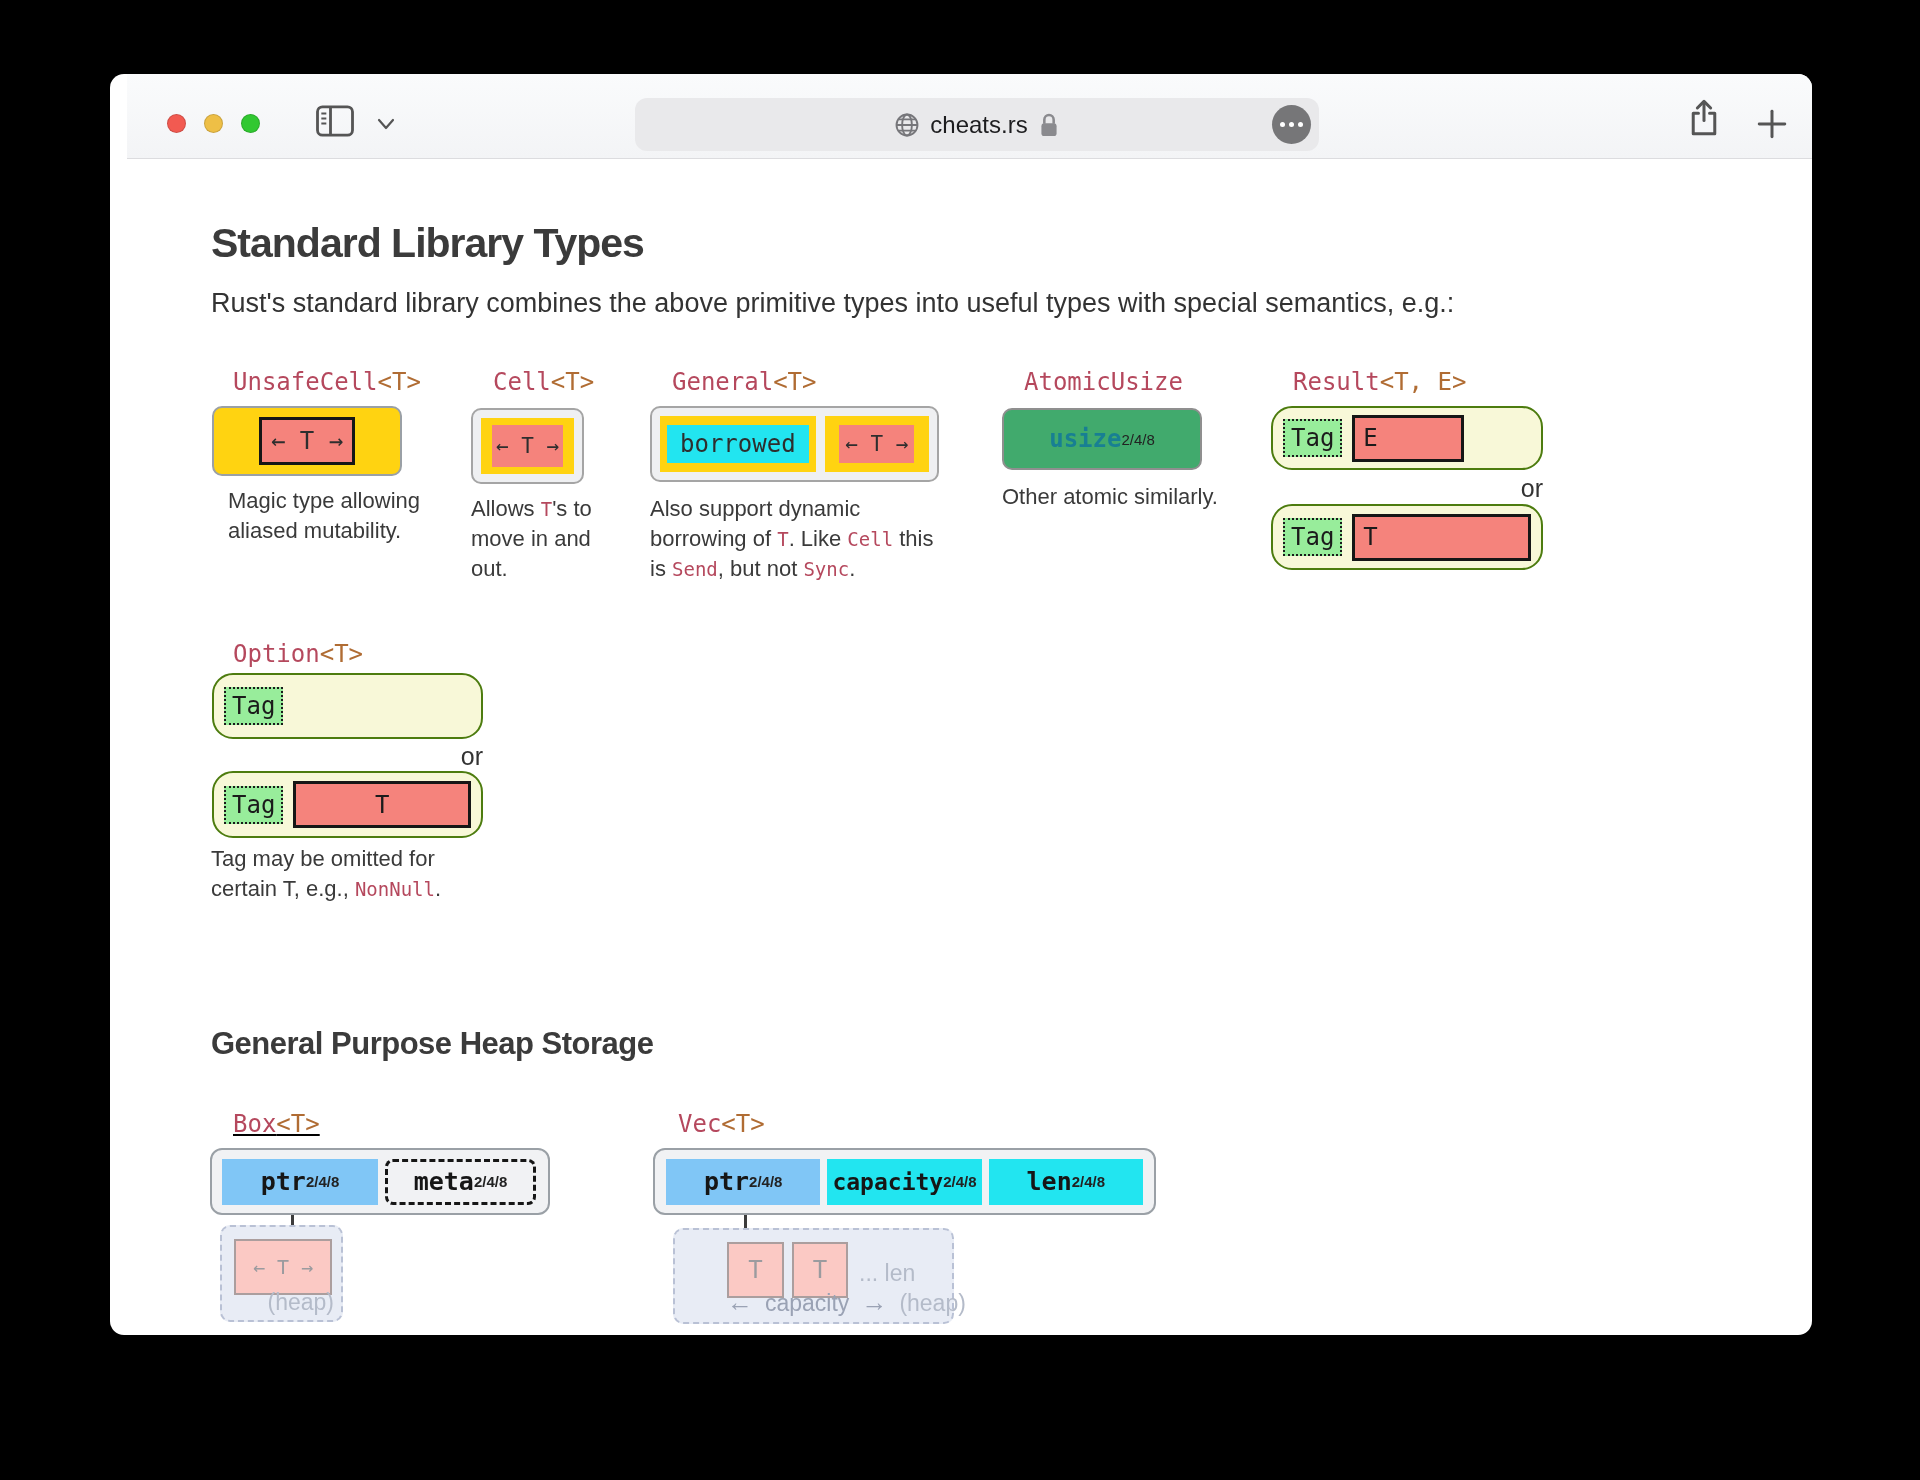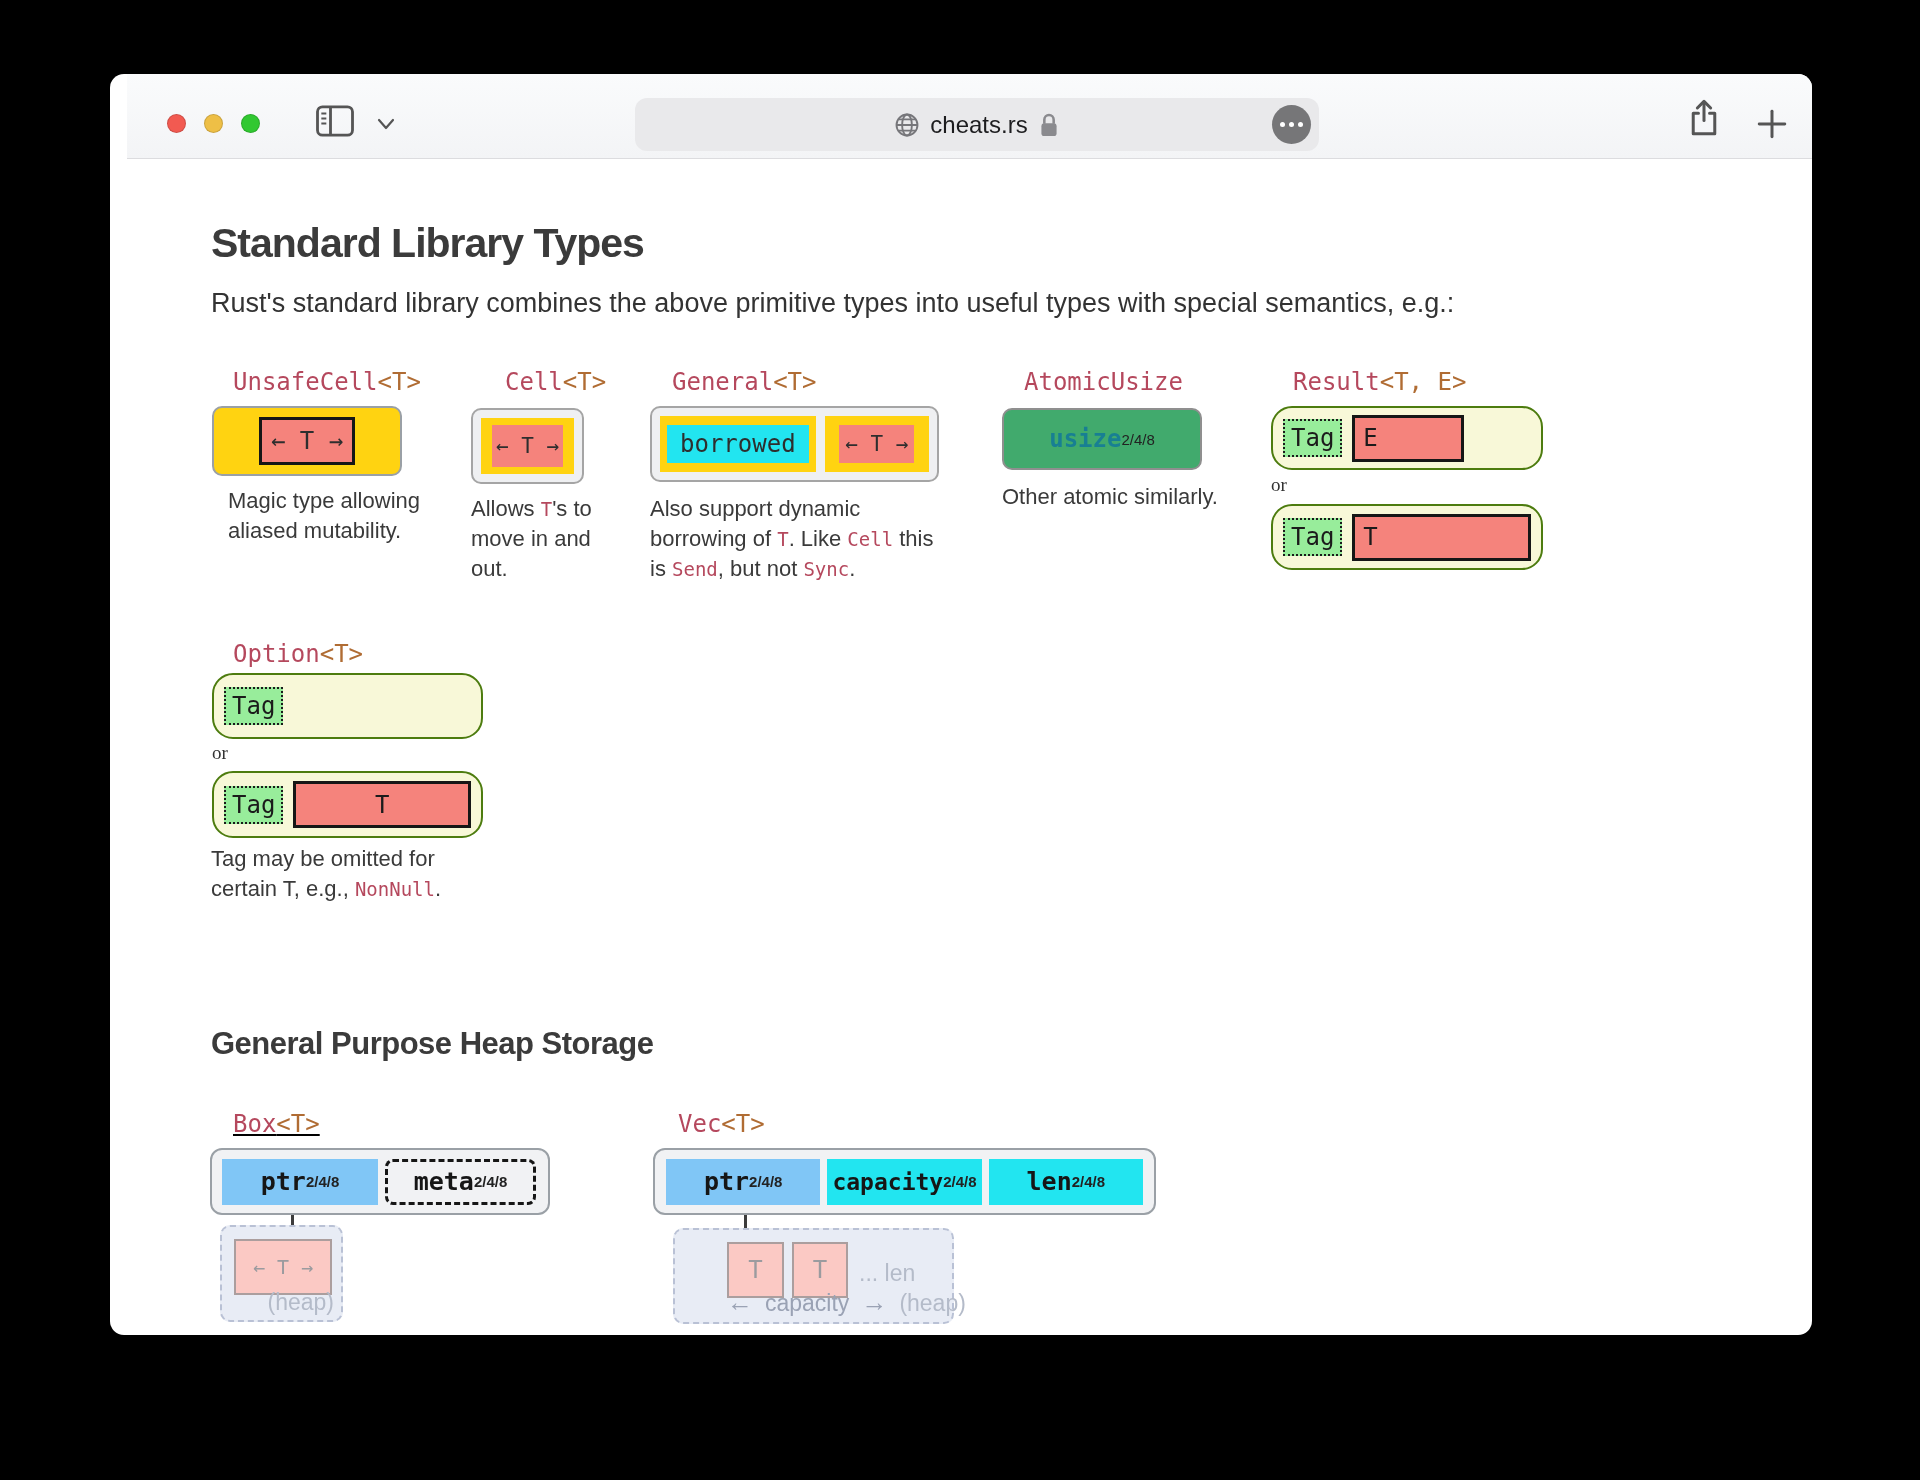--- a/index.html
+++ b/index.html
@@ -38,21 +38,21 @@
   .salmon{background:#f5837c;}
   .cyan{background:#22e5f0;text-align:right;}
   .cellline{font-family:"DejaVu Sans Mono", monospace;font-size:24px;color:#2e2e2e;}
   .arrowT{white-space:pre;}
   .paleyellow{background:#f8f8d8;border:2px solid #4d7c0f;border-radius:21px;box-sizing:border-box;
               display:flex;align-items:center;padding:0 10px;gap:10px;}
   .tagbox{background:#98ed9b;border:2px dotted #1b1b1b;padding:3px 6px;
           font-family:"DejaVu Sans Mono", monospace;font-size:24px;color:#1b1b1b;box-sizing:border-box;}
   .variantbox{background:#f5837c;border:3px solid #161616;height:47px;display:flex;align-items:center;
           font-family:"DejaVu Sans Mono", monospace;font-size:24px;color:#1b1b1b;box-sizing:border-box;}
-  .ortext{font-size:19px;color:#333;text-align:left;font-family:Liberation Serif, serif;}
+  .ortext{font-size:25px;color:#333;text-align:right;}
   .sz{font-family:"Liberation Sans", sans-serif;font-size:15px;color:#222;vertical-align:sub;}
   .dcell{display:flex;align-items:center;justify-content:center;
          font-family:"DejaVu Sans Mono", monospace;font-weight:700;font-size:25px;color:#161616;box-sizing:border-box;}
   .heapbox{background:#e8ecf5;border:2px dashed #b9c1d5;border-radius:10px;box-sizing:border-box;}
   .fadedcell{background:#fbc9c4;border:2px solid #ab9e9e;box-sizing:border-box;display:flex;align-items:center;justify-content:center;
              font-family:"DejaVu Sans Mono", monospace;color:#9b9b9f;}
   .heapgray{color:#b4bbc9;font-size:23px;}
   .heapmid{color:#9aa2b4;font-size:23px;}
   .conn{background:#3c3c3c;width:3px;}
 </style>
@@ -118,21 +118,21 @@
         <line x1="3" y1="12" x2="21" y2="12" stroke="#555" stroke-width="2.1" stroke-linecap="round"></line>
       </svg>
     </div>
   </div>
 
   <h1 class="abs pg" style="left:101px;top:146px;">Standard Library Types</h1>
 
   <p class="abs intro" style="left:101px;top:214px;width:1460px;margin:0;">Rust's standard library combines the above primitive types into useful types with special semantics, e.g.:</p>
 
   <div class="abs tlabel" style="left:101px;top:294px;"><span class="tname">UnsafeCell</span><span class="tgen">&lt;T&gt;</span></div>
-  <div class="abs tlabel" style="left:373px;top:294px;"><span class="tname">Cell</span><span class="tgen">&lt;T&gt;</span></div>
+  <div class="abs tlabel" style="left:361px;top:294px;"><span class="tname">Cell</span><span class="tgen">&lt;T&gt;</span></div>
   <div class="abs tlabel" style="left:540px;top:294px;"><span class="tname">General</span><span class="tgen">&lt;T&gt;</span></div>
   <div class="abs tlabel" style="left:892px;top:294px;"><span class="tname">AtomicUsize</span><span class="tgen"></span></div>
   <div class="abs tlabel" style="left:1161px;top:294px;"><span class="tname">Result</span><span class="tgen">&lt;T, E&gt;</span></div>
 
   <div class="abs goldbox" style="left:102px;top:332px;width:190px;height:70px;display:flex;align-items:center;justify-content:center;">
     <div class="salmon cellline arrowT" style="border:3px solid #161616;padding:7px 9px;">← T →</div>
   </div>
   <p class="abs caption" style="left:118px;top:412px;width:205px;margin:0;">Magic type allowing aliased mutability.</p>
 
   <div class="abs gbox" style="left:361px;top:334px;width:113px;height:76px;padding:8px;display:flex;">

